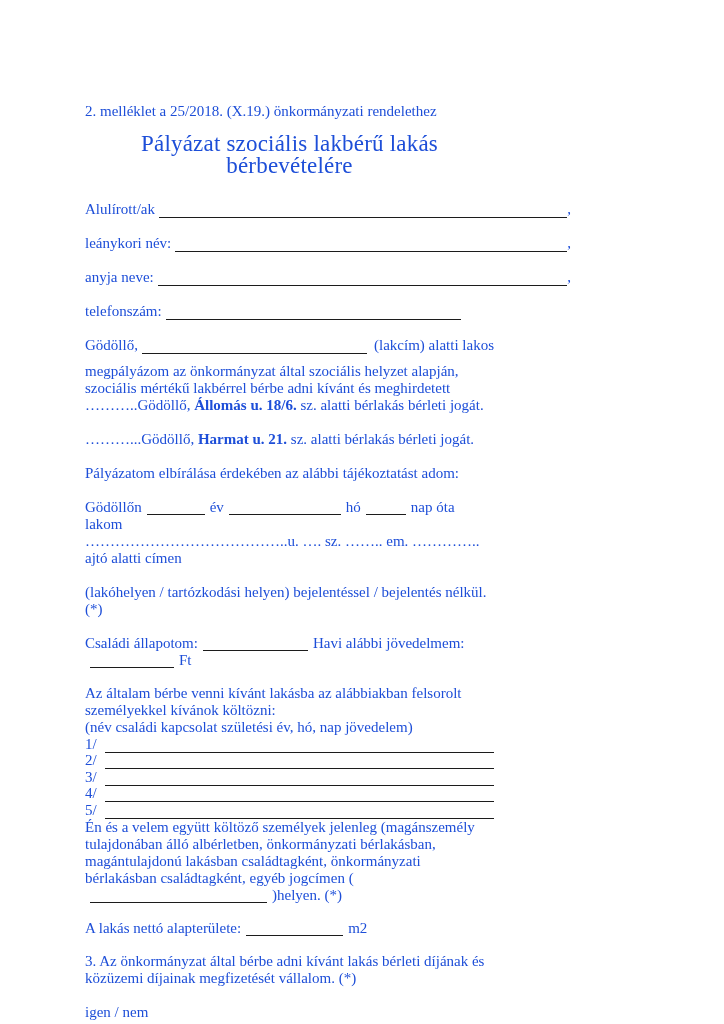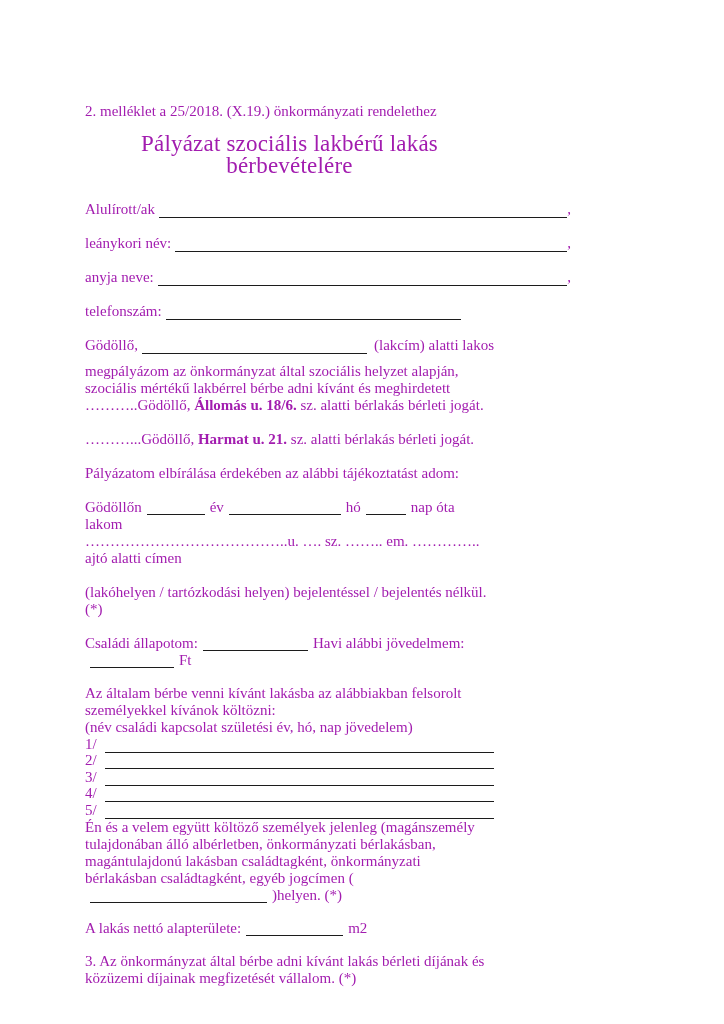--- a/index.html
+++ b/index.html
@@ -2,21 +2,21 @@
 <html><head>
 <meta charset="utf-8">
 <style>
   html,body{margin:0;padding:0;background:#ffffff;}
   .page{
     position:relative;
     width:578px;height:1024px;
     background:#ffffff;
     font-family:"Liberation Serif","DejaVu Serif",serif;
     font-size:15px;line-height:17px;
-    color:#a21caf;
+    color:#1d4ed8;
     overflow:hidden;
     box-sizing:border-box;
     border-radius:18px;
   }
   .content{padding:103px 84px 0 85px;box-sizing:border-box;}
   .annex{margin:0 0 13px 0;}
   .doc-title{
     text-align:center;
     font-size:23px;
     line-height:22px;
@@ -128,15 +128,16 @@
       <span class="num">5/</span>
       <span class="line w455"></span>
     </div>
 
     <p class="gap16"><span>Én és a velem együtt költöző személyek jelenleg (magánszemély tulajdonában álló albérletben, önkormányzati bérlakásban, magántulajdonú lakásban családtagként, önkormányzati bérlakásban családtagként, egyéb jogcímen (</span><span class="blank w177"></span><span>)helyen. (*)</span></p>
 
     <p class="gap16"><span>A lakás nettó alapterülete:</span><span class="blank w97"></span><span>m2</span></p>
 
     <p class="gap17">3. Az önkormányzat által bérbe adni kívánt lakás bérleti díjának és közüzemi díjainak megfizetését vállalom. (*)</p>
 
+    <p>igen / nem</p>
 
   </div>
 </div>
 
 </body></html>

